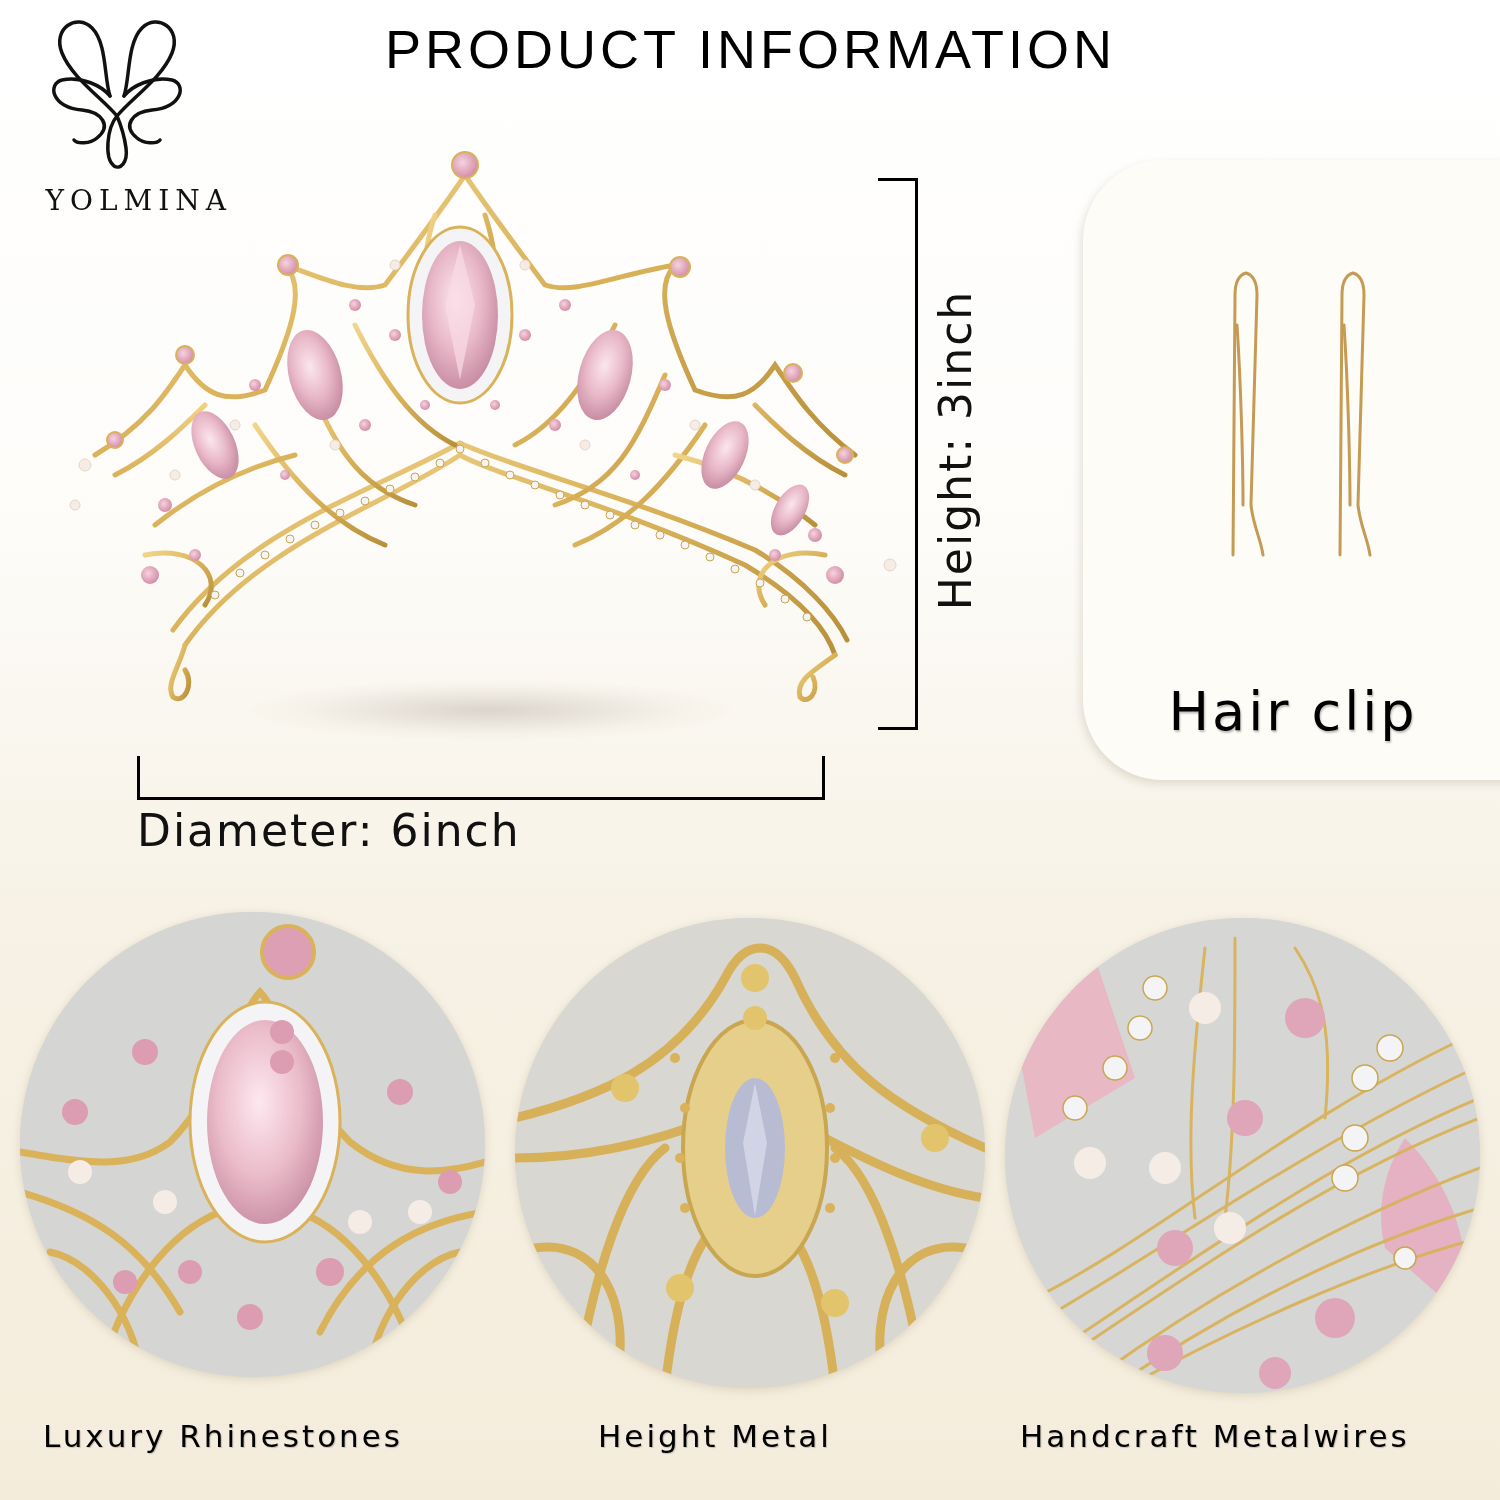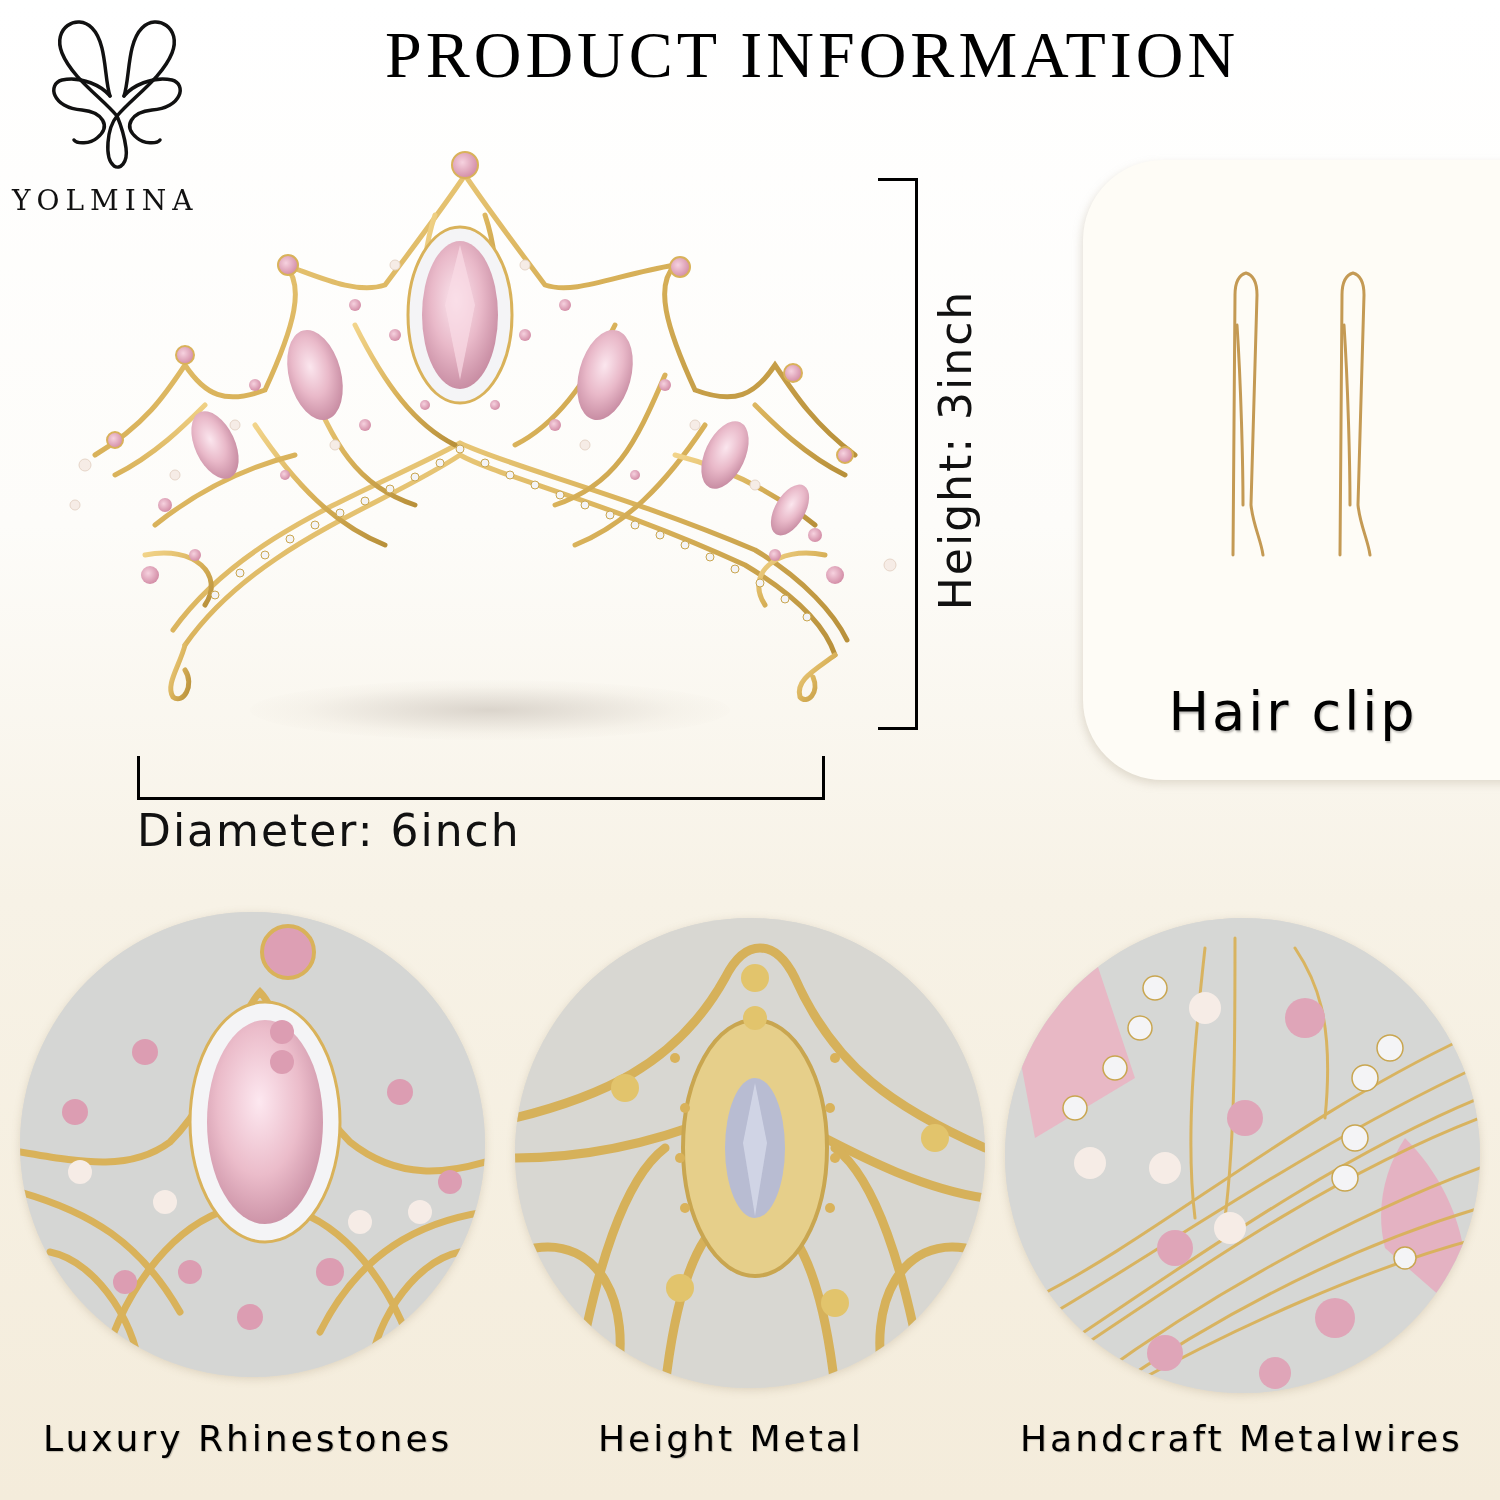--- a/index.html
+++ b/index.html
@@ -11,27 +11,27 @@
     color: #000;
   }
   .abs { position: absolute; }
 
   
   .logo { left: 12px; top: 8px; width: 200px; height: 205px; }
   .logo svg { position: absolute; left: 30px; top: 0; }
   .logo-text {
     position: absolute; left: 0; top: 176px; width: 220px;
     font-family: "DejaVu Serif", serif; font-size: 28px; letter-spacing: 6px;
-    color: #111; text-align: left;
+    color: #111; text-align: right;
   }
 
   
   .title {
     left: 385px; top: 22px;
-    font-family: Liberation Serif, serif; font-size: 66px; letter-spacing: 4px;
+    font-family: Liberation Sans, sans-serif; font-size: 54px; letter-spacing: 4px;
     color: #000; white-space: nowrap; line-height: 1;
   }
 
   
   .crown { left: 55px; top: 125px; width: 860px; height: 620px; }
   .crown-shadow {
     left: 250px; top: 680px; width: 480px; height: 60px; border-radius: 50%;
     background: radial-gradient(ellipse at center, rgba(180,170,160,0.45) 0%, rgba(220,212,200,0.15) 55%, rgba(255,255,255,0) 75%);
   }
 
@@ -76,21 +76,21 @@
     position: absolute; border-radius: 50%; overflow: hidden;
     background: #d9d9d6;
     box-shadow: 0 2px 8px rgba(150,130,100,0.25);
   }
   .detail-circle svg { position: absolute; left: 0; top: 0; }
   .c1 { left: 20px; top: 912px; width: 465px; height: 465px; }
   .c2 { left: 515px; top: 918px; width: 470px; height: 470px; }
   .c3 { left: 1005px; top: 918px; width: 475px; height: 475px; }
 
   .caption {
-    position: absolute; top: 1418px; font-size: 36px; letter-spacing: 3px; color: #000;
+    position: absolute; top: 1418px; font-size: 31px; letter-spacing: 3px; color: #000;
     white-space: nowrap; text-shadow: 1px 1px 1px rgba(0,0,0,0.2);
   }
   .cap1 { left: 43px; }
   .cap2 { left: 598px; }
   .cap3 { left: 1020px; text-align: right; }
 </style>
 </head>
 <body>
 
 <div class="abs logo">

